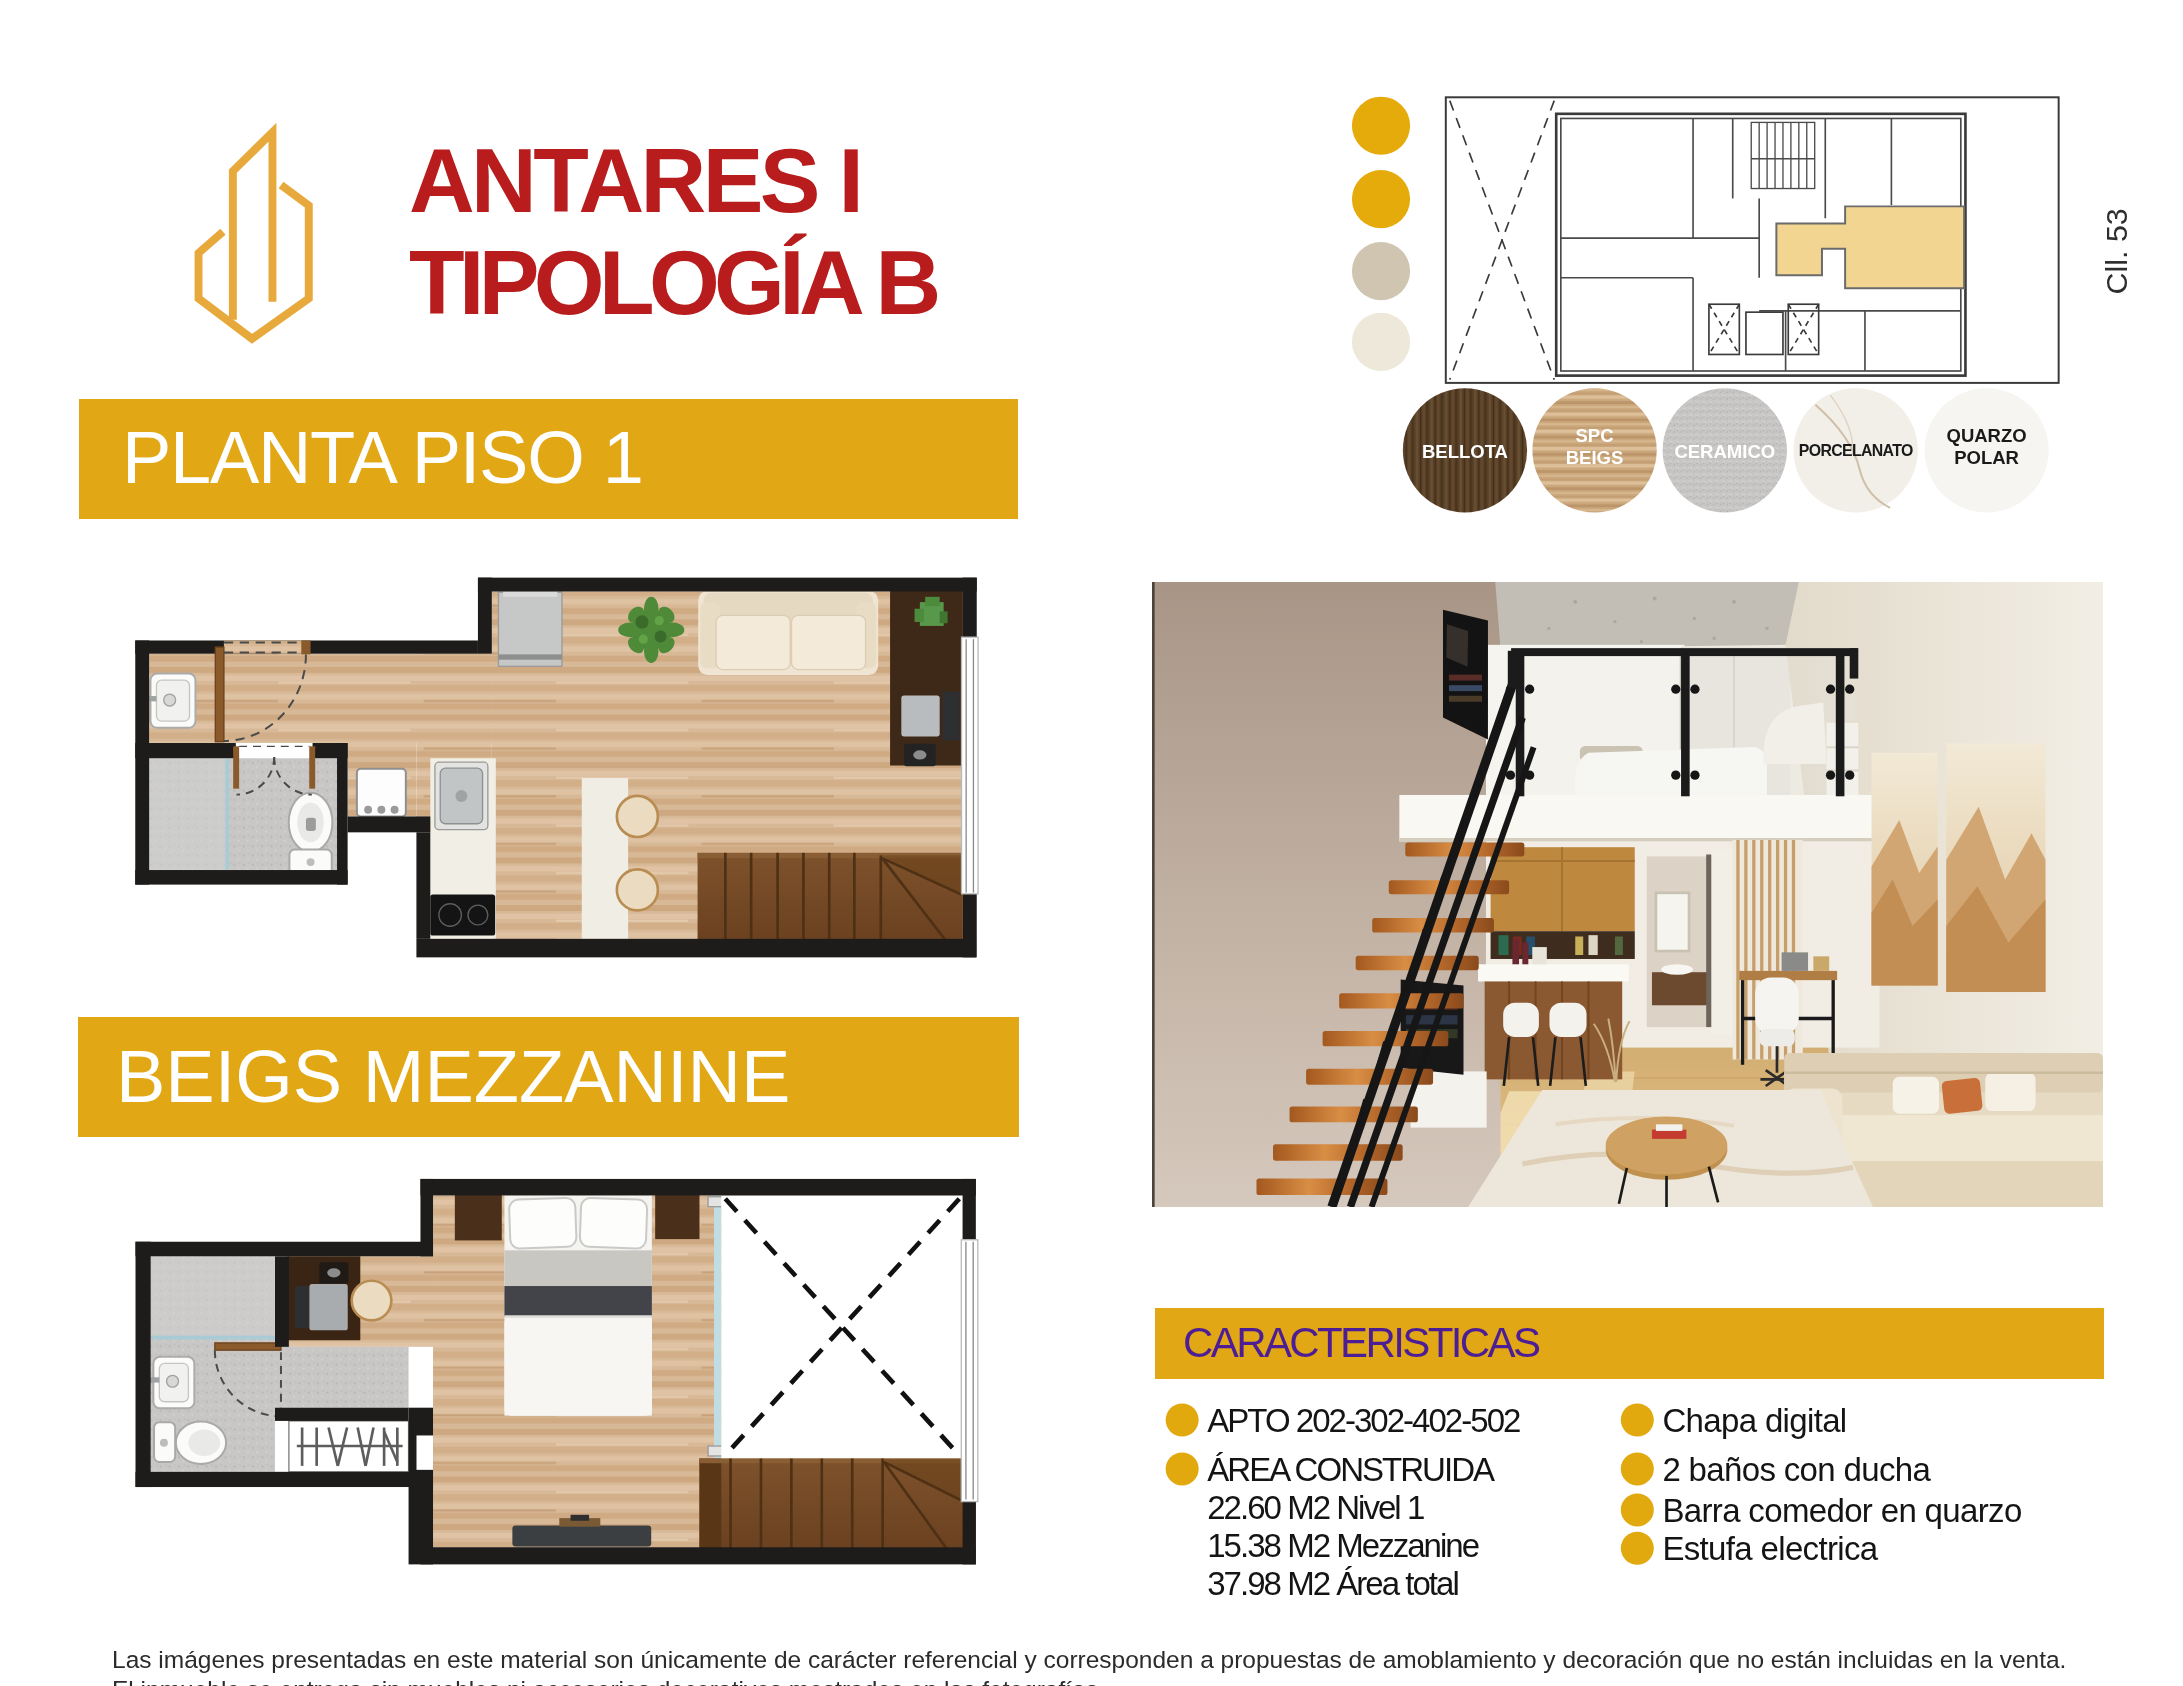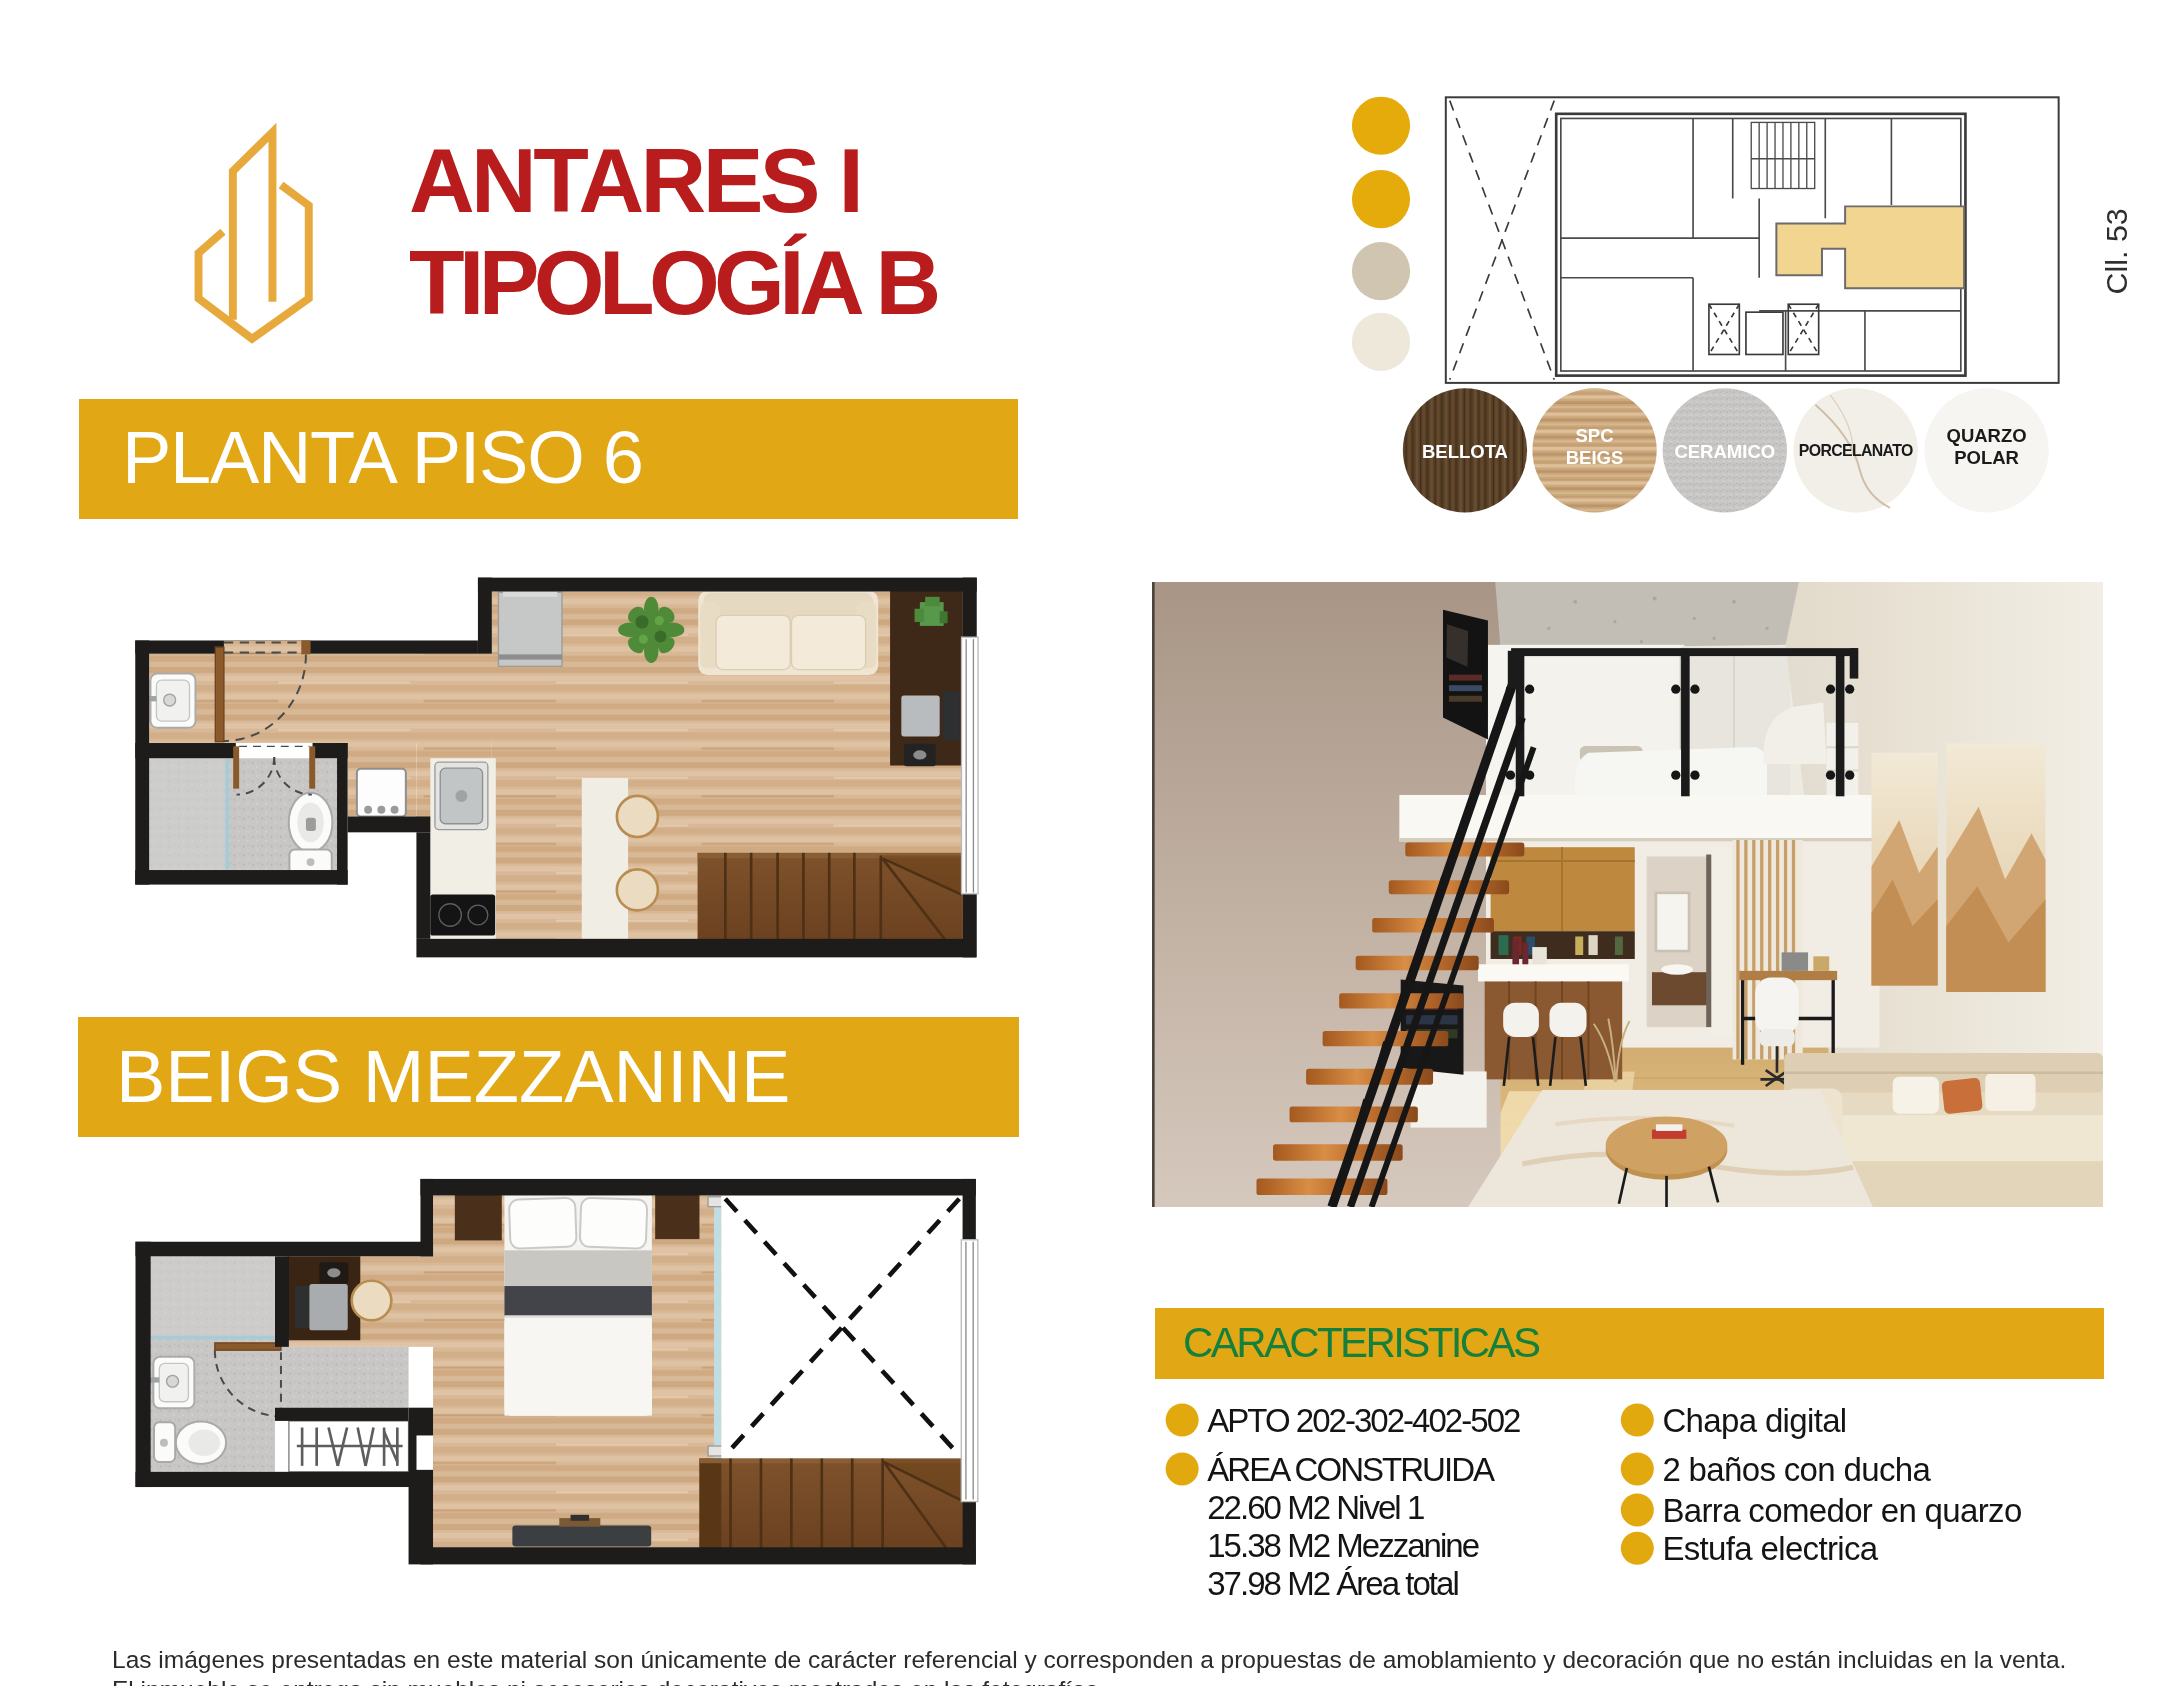--- a/index.html
+++ b/index.html
@@ -13,29 +13,29 @@
   <g fill="none" stroke="#E7A93B" stroke-width="12">
     <path d="M 351 484 L 351 259 L 411 200 L 411 457"></path>
     <path d="M 424 280 L 466 311 L 466 452 L 380 513 L 299 452 L 299 383 L 336 351"></path>
   </g>
 </svg>
 
 <div class="abs" style="left:409px;top:130px;font-size:91px;font-weight:bold;color:#b91c1c;letter-spacing:-3.6px;line-height:102px;white-space:nowrap;">ANTARES I<br><span style="letter-spacing:-5.6px">TIPOLOGÍA B</span></div>
 
 <div class="abs" style="left:79px;top:399px;width:939px;height:120px;background:#E1A714;"></div>
 
-<div class="abs" style="left:122px;top:397px;height:120px;display:flex;align-items:center;font-size:74px;color:#ffffff;letter-spacing:-1.3px;white-space:nowrap;">PLANTA PISO 6</div>
+<div class="abs" style="left:122px;top:397px;height:120px;display:flex;align-items:center;font-size:74px;color:#ffffff;letter-spacing:-1.3px;white-space:nowrap;">PLANTA PISO 1</div>
 
 <div class="abs" style="left:78px;top:1017px;width:941px;height:120px;background:#E1A714;"></div>
 
 <div class="abs" style="left:116px;top:1016px;height:120px;display:flex;align-items:center;font-size:74px;color:#ffffff;letter-spacing:0px;white-space:nowrap;">BEIGS MEZZANINE</div>
 
 <div class="abs" style="left:1155px;top:1308px;width:949px;height:71px;background:#E1A714;"></div>
 
-<div class="abs" style="left:1183px;top:1307px;height:71px;display:flex;align-items:center;font-size:42px;color:#15803d;letter-spacing:-2.6px;white-space:nowrap;">CARACTERISTICAS</div>
+<div class="abs" style="left:1183px;top:1307px;height:71px;display:flex;align-items:center;font-size:42px;color:#4c1d95;letter-spacing:-2.6px;white-space:nowrap;">CARACTERISTICAS</div>
 
 <svg class="abs" style="left:1151px;top:1389px" width="966" height="218" viewBox="1740 2100 1460 330">
   <g fill="#E2A90F">
     <circle cx="1786" cy="2147" r="25"></circle>
     <circle cx="1786" cy="2221" r="25"></circle>
     <circle cx="2475" cy="2147" r="25"></circle>
     <circle cx="2475" cy="2221" r="25"></circle>
     <circle cx="2475" cy="2283" r="25"></circle>
     <circle cx="2475" cy="2341" r="25"></circle>
   </g>

